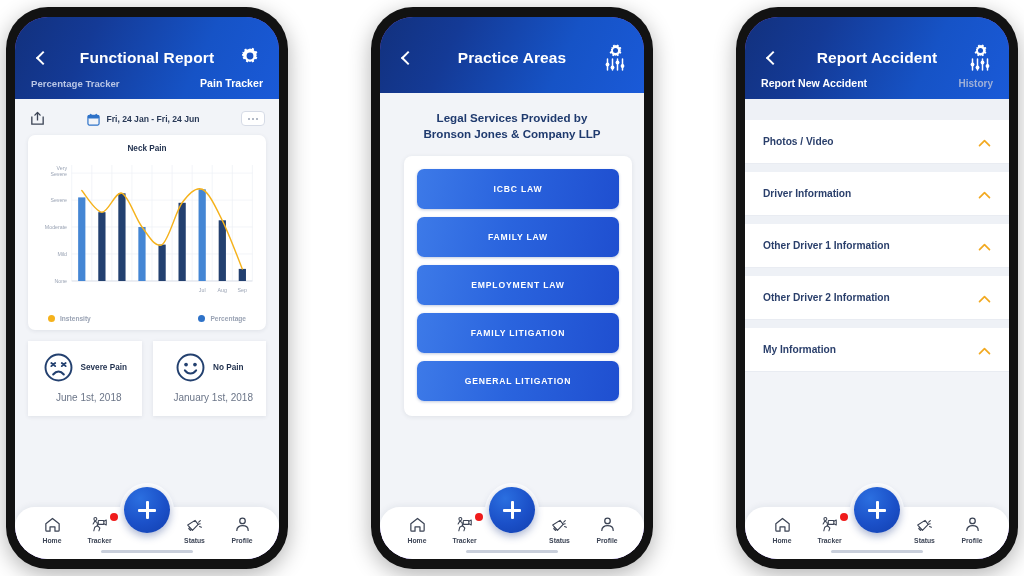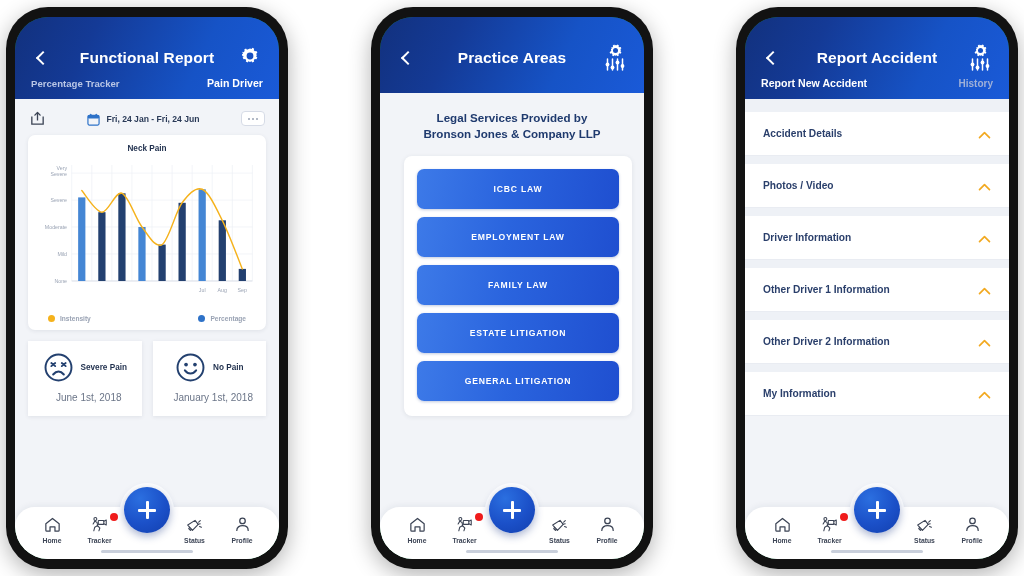--- a/index.html
+++ b/index.html
@@ -27,21 +27,21 @@
     border-radius: 42px;
     padding: 10px 9px;
     box-shadow: 0 6px 22px rgba(0,0,0,.30);
     flex: 0 0 auto;
   }
   .screen {
     position: relative;
     width: 100%; height: 100%;
     border-radius: 33px;
     overflow: hidden;
-    background: #15803d;
+    background: #8b5cf6;
     display: flex;
     flex-direction: column;
   }
 
   
   .hdr {
     position: relative;
     background: linear-gradient(115deg,#12317e 0%,#143a96 28%,#1653c6 68%,#1a5ad8 100%);
     flex: 0 0 auto;
     padding: 28px 14px 10px 14px;
@@ -203,21 +203,21 @@
           <div class="hdr-title">Functional Report</div>
           <div class="hdr-gear">
             <svg viewBox="0 0 26 26" width="26" height="26" aria-hidden="true">
               <path fill="#ffffff" d="M13 5.4l1.5.55.95-1.2 1.75 1.0-.4 1.5 1.1 1.1 1.5-.4 1.0 1.75-1.2.95.55 1.5-.55 1.5 1.2.95-1.0 1.75-1.5-.4-1.1 1.1.4 1.5-1.75 1.0-.95-1.2-1.5.55-1.5-.55-.95 1.2-1.75-1.0.4-1.5-1.1-1.1-1.5.4-1.0-1.75 1.2-.95L5.4 13l-.55-1.5 1.2-.95-1.0-1.75 1.5.4 1.1-1.1-.4-1.5 1.75-1.0.95 1.2z"></path>
               <circle cx="13" cy="13" r="3.4" fill="#1750c2"></circle>
             </svg>
           </div>
         </div>
         <div class="hdr-sub">
           <span class="sub-left">Percentage Tracker</span>
-          <span class="sub-right">Pain Driver</span>
+          <span class="sub-right">Pain Tracker</span>
         </div>
       </div>
 
       <div class="body">
 
         <div class="toolrow">
           <div class="share-ic">
             <svg viewBox="0 0 18 18" width="17" height="17">
               <path d="M3 7v8h12V7" fill="none" stroke="#3c4455" stroke-width="1.4"></path>
               <path d="M9 11V3.2" fill="none" stroke="#3c4455" stroke-width="1.4"></path>
@@ -405,23 +405,23 @@
       </div>
 
       <div class="body">
         <div class="pa-title">
           <div>Legal Services Provided by</div>
           <div>Bronson Jones &amp; Company LLP</div>
         </div>
 
         <div class="pa-card">
           <button class="pa-btn">ICBC LAW</button>
+          <button class="pa-btn">FAMILY LAW</button>
           <button class="pa-btn">EMPLOYMENT LAW</button>
-          <button class="pa-btn">FAMILY LAW</button>
-          <button class="pa-btn">ESTATE LITIGATION</button>
+          <button class="pa-btn">FAMILY LITIGATION</button>
           <button class="pa-btn">GENERAL LITIGATION</button>
         </div>
 
         <div class="navwrap">
           <div class="navbar nav-target">
               <div class="navitem">
                 <span class="nav-ic"><svg viewBox="0 0 20 20" width="19" height="19">
                     <path d="M3 9.3L10 3.6l7 5.7V16a1 1 0 0 1-1 1h-3.4v-4.4H7.4V17H4a1 1 0 0 1-1-1z" fill="none" stroke="#3c4455" stroke-width="1.3" stroke-linejoin="round"></path>
                   </svg></span>
                 <span class="nav-lbl">Home</span>
@@ -495,26 +495,20 @@
         </div>
         <div class="hdr-sub">
           <span class="sub-right">Report New Accident</span>
           <span class="sub-right dim">History</span>
         </div>
       </div>
 
       <div class="body">
         <div class="acc-top"></div>
         <div id="accordion">
-            <div class="acc-item">
-              <span class="acc-label">Accident Details</span>
-              <span><svg class="chev-up" viewBox="0 0 14 9">
-                  <path d="M1.4 7.4L7 1.9l5.6 5.5" fill="none" stroke="#f2a920" stroke-width="1.9" stroke-linecap="round" stroke-linejoin="round"></path>
-                </svg></span>
-            </div>
             <div class="acc-gap"></div>
             <div class="acc-item">
               <span class="acc-label">Photos / Video</span>
               <span><svg class="chev-up" viewBox="0 0 14 9">
                   <path d="M1.4 7.4L7 1.9l5.6 5.5" fill="none" stroke="#f2a920" stroke-width="1.9" stroke-linecap="round" stroke-linejoin="round"></path>
                 </svg></span>
             </div>
             <div class="acc-gap"></div>
             <div class="acc-item">
               <span class="acc-label">Driver Information</span>

